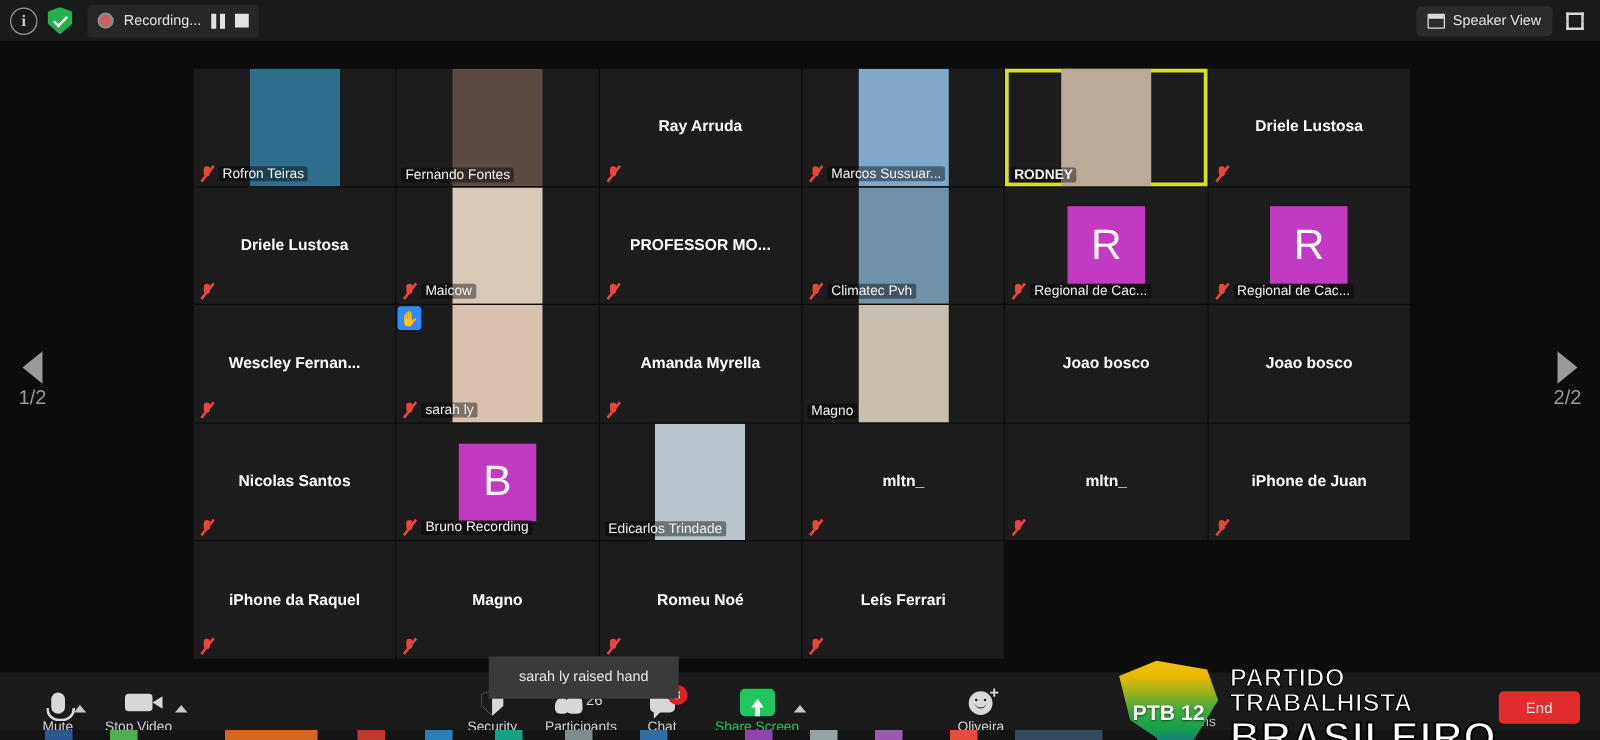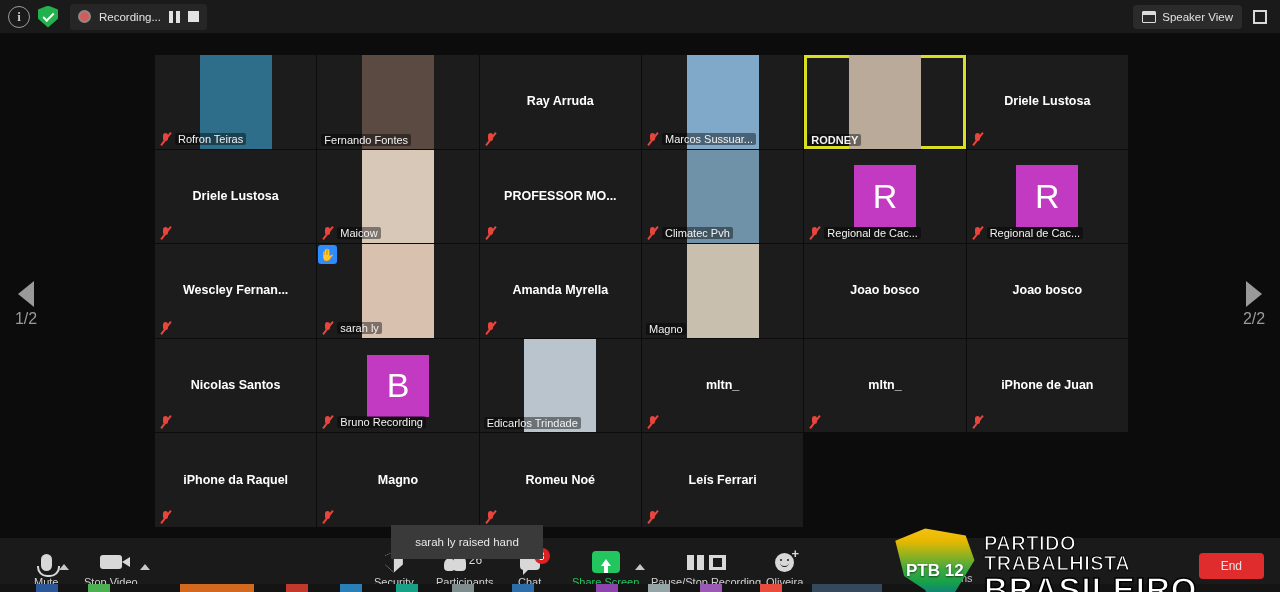--- a/index.html
+++ b/index.html
@@ -625,29 +625,20 @@
   <div class="ctrl" style="left:572px; color:#22c55e;">
     <span class="glyph">
       <span class="share-glyph">
           <span class="share-arrow"></span>
         </span>
     </span>
     <span class="lbl">Share Screen</span>
   </div>
   <div class="caret" style="left:635px;"></div>
 
-  <div class="ctrl" style="left:651px;">
-    <span class="glyph">
-      <span class="pauserec-glyph">
-          <span class="pr-pause"></span>
-          <span class="pr-stop"></span>
-        </span>
-    </span>
-    <span class="lbl">Pause/Stop Recording</span>
-  </div>
 
   <div class="ctrl" style="left:766px;">
     <span class="glyph">
       <span class="react-glyph">
           <span class="react-eyes">
             <i></i>
             <i></i>
           </span>
         </span>
     </span>

